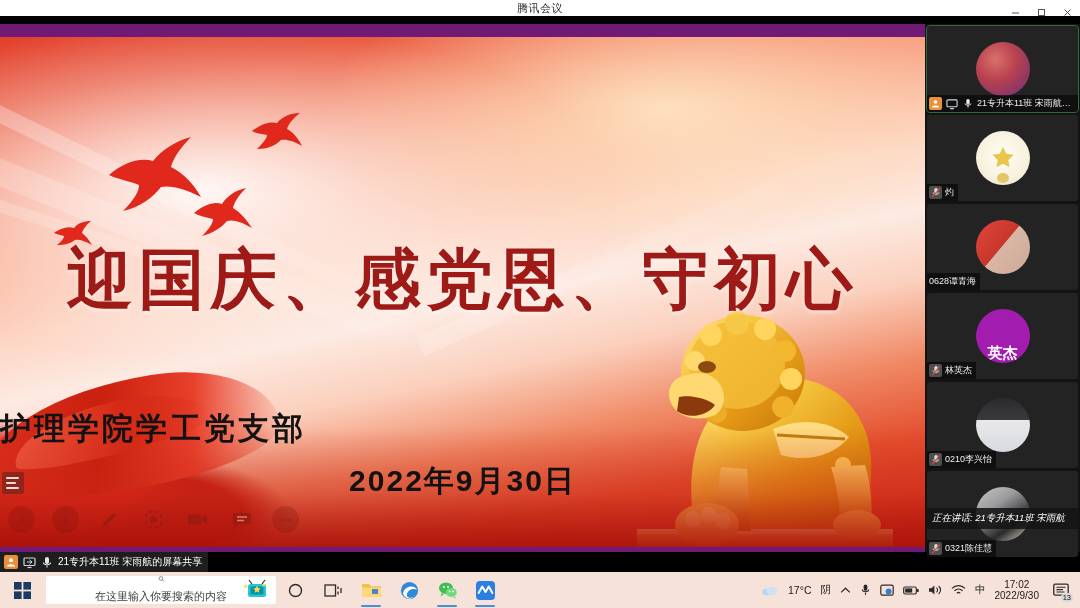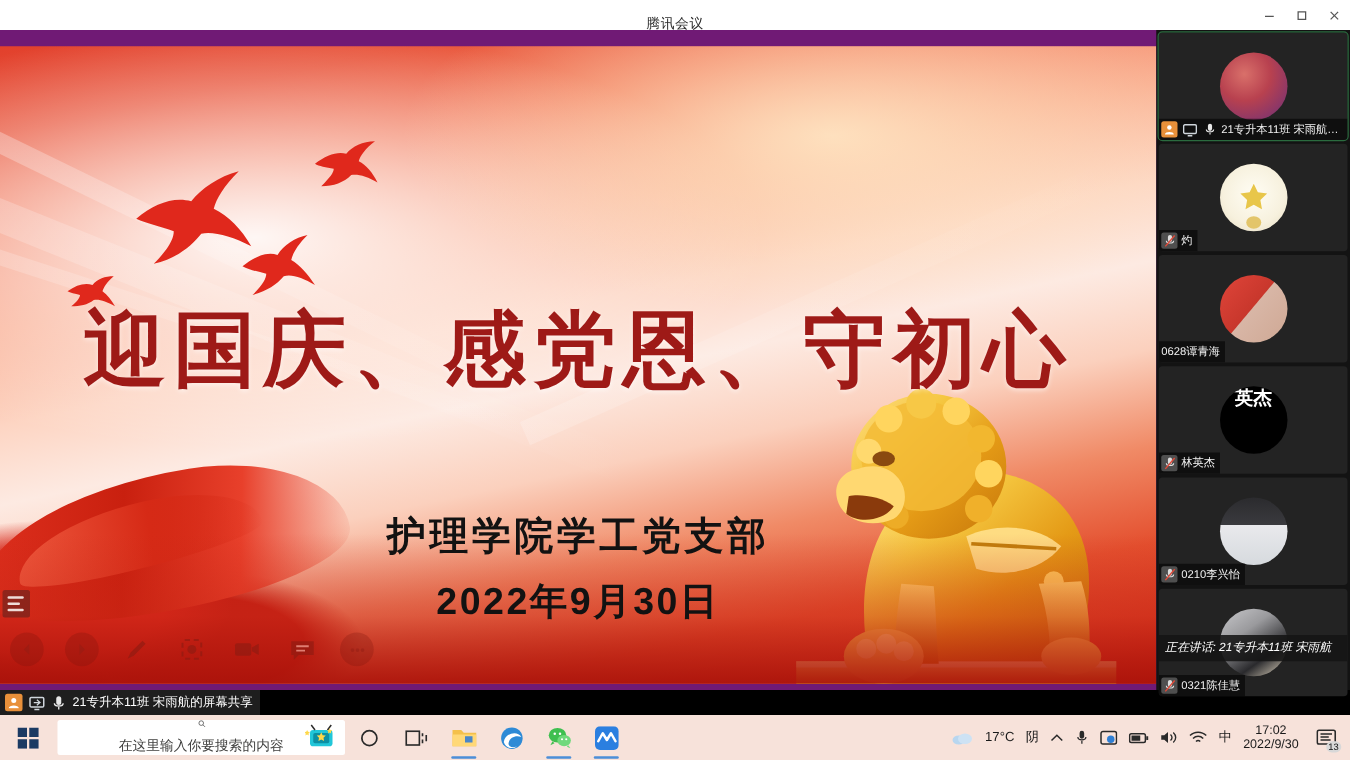--- a/index.html
+++ b/index.html
@@ -5,23 +5,23 @@
   * { box-sizing: border-box; margin: 0; padding: 0; }
   html, body {
     width: 1080px; height: 608px;
     overflow: hidden;
     font-family: "Liberation Sans", "DejaVu Sans", sans-serif;
     background: #000;
   }
 
   
   #titlebar {
-    position: absolute; left: 0; top: 0; width: 1080px; height: 36px;
+    position: absolute; left: 0; top: 0; width: 1080px; height: 16px;
     background: #ffffff;
-    display: flex; align-items: center; justify-content: center;
+    display: flex; align-items: flex-end; justify-content: center;
   }
   #titlebar .title {
     font-size: 11px; color: #2b2b2b; letter-spacing: .5px;
   }
   #winbtns {
     position: absolute; right: 0; top: 0; height: 24px;
     display: flex; align-items: center;
   }
   #winbtns .wb {
     width: 26px; height: 24px; display: flex; align-items: center; justify-content: center;
@@ -86,21 +86,20 @@
   #slide-title {
     position: absolute; left: 0; top: 198px; width: 925px;
     text-align: center;
     font-family: "DejaVu Sans", "Liberation Sans", sans-serif;
     font-weight: 700; font-size: 66px; letter-spacing: 6px;
     color: #9e1a17;
     text-shadow: 0 2px 4px rgba(255,255,255,.55);
   }
   #slide-sub {
     position: absolute; left: 0; top: 371px; width: 925px;
-    text-align: center;
     font-weight: 700; font-size: 31px; letter-spacing: 3px; color: #121212;
   }
   #slide-date {
     position: absolute; left: 0; top: 424px; width: 925px;
     text-align: center;
     font-weight: 700; font-size: 30px; letter-spacing: 2px; color: #121212;
   }
 
   
   #ppt-controls {
@@ -454,21 +453,21 @@
   </div>
 
   <div class="ptile">
     <div class="avatar" style="background:linear-gradient(130deg,#e0453a 0%, #c8372c 48%, #d8b6a6 49%, #cfa894 100%);"></div>
     <div class="namebar">
       <span class="nm">0628谭青海</span>
     </div>
   </div>
 
   <div class="ptile">
-    <div class="avatar" style="background:#000000; display:flex; align-items:flex-start; justify-content:center;">
+    <div class="avatar" style="background:#a21caf; display:flex; align-items:flex-end; justify-content:center;">
       <span style="color:#fff; font-size:15px; font-weight:700;">英杰</span>
     </div>
     <div class="namebar">
       <span class="badge mic-off">
         <svg width="10" height="11" viewBox="0 0 12 13">
             <rect x="4" y="1" width="4" height="7" rx="2" fill="#ddd"></rect>
             <path d="M2.5 6.5 C2.5 9.5 9.5 9.5 9.5 6.5" fill="none" stroke="#ddd" stroke-width="1.1"></path>
             <line x1="1.5" y1="12" x2="10.5" y2="1.5" stroke="#e04a3a" stroke-width="1.4"></line>
           </svg>
       </span>

